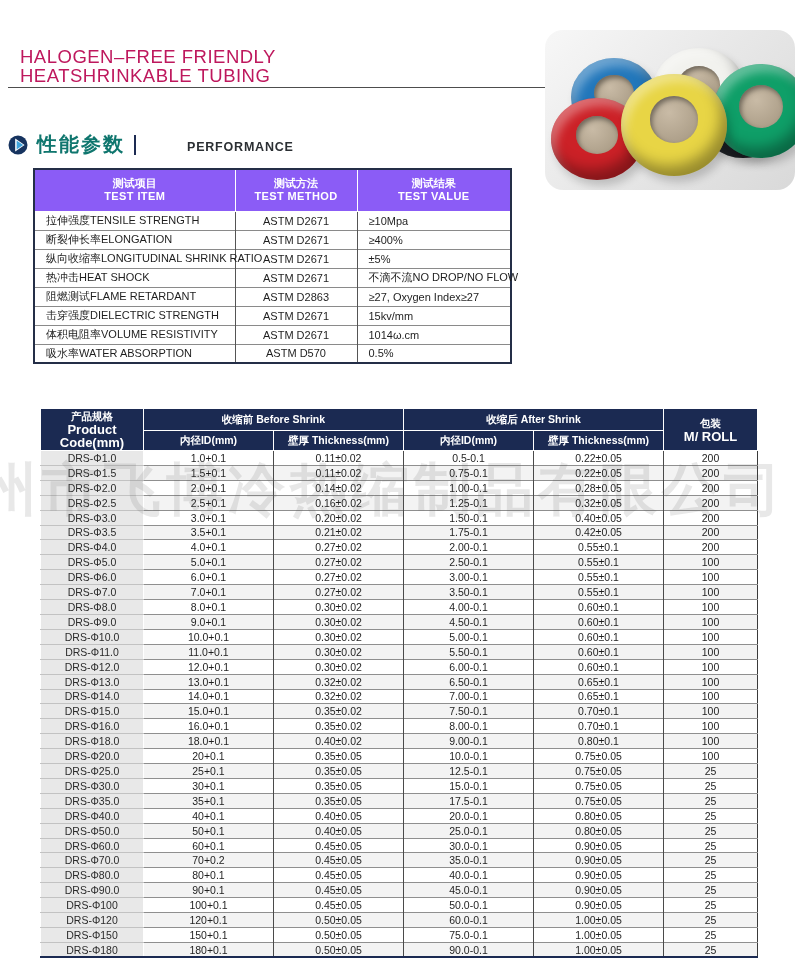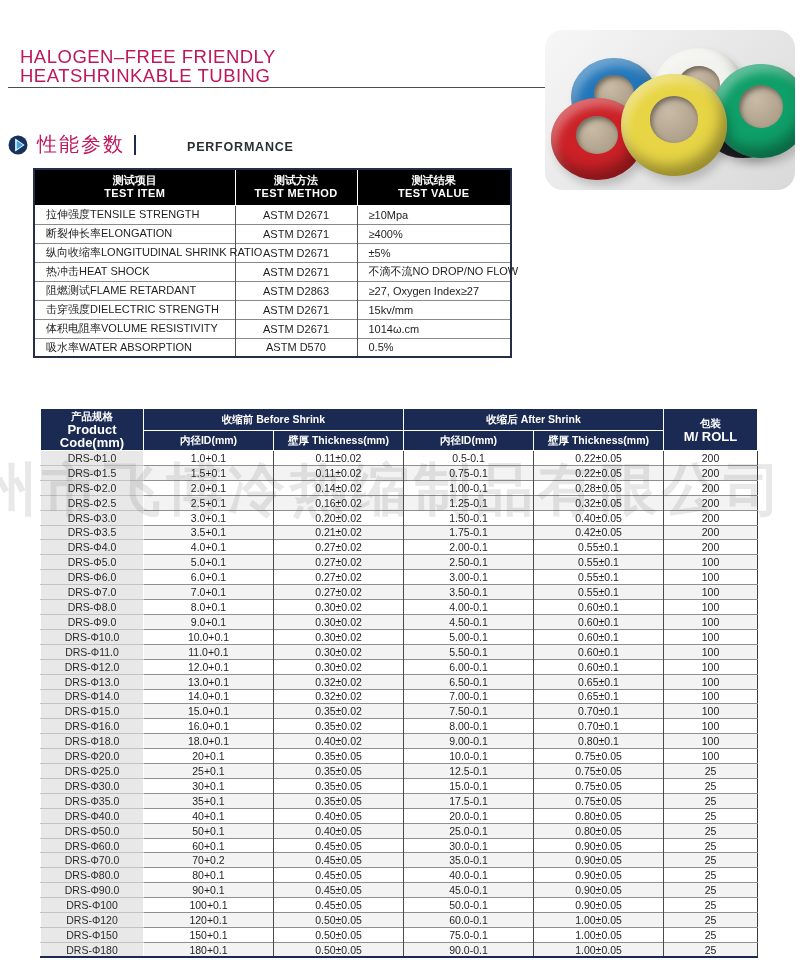--- a/index.html
+++ b/index.html
@@ -20,29 +20,29 @@
   .roll { position:absolute; border-radius:50%;
           box-shadow: inset -6px -10px 14px rgba(0,0,0,0.35), inset 5px 8px 10px rgba(255,255,255,0.35),
                       4px 6px 8px rgba(0,0,0,0.18); }
   .roll .hole { position:absolute; left:27%; top:22%; width:46%; height:46%; border-radius:50%;
                 background:radial-gradient(circle at 40% 35%, #c9bba6, #a3957f);
                 box-shadow: inset 2px 3px 5px rgba(0,0,0,0.4); }
 
   
   .sec { position:absolute; left:8px; display:flex; align-items:center; }
   .sec svg { width:20px; height:20px; margin-right:9px; }
-  .sec .zh { font-size:20px; font-weight:normal; color:#be185d; letter-spacing:2px; }
+  .sec .zh { font-size:20px; font-weight:bold; color:#0f766e; letter-spacing:2px; }
   .sec .bar { width:2px; height:20px; background:#1d2b52; margin:0 7px 0 9px; }
   .sec .en { font-size:12.5px; font-weight:bold; color:#2b2f33; letter-spacing:0.8px; padding-top:4px;padding-left:44px; }
 
   
   table { border-collapse:collapse; table-layout:fixed; }
   .perf { position:absolute; left:33px; top:168px; width:477px; border:2px solid #242e47; }
-  .perf th { background:#000000; color:#fff; font-size:11px; font-weight:bold;
-             height:36px; border:1px solid #fff; border-top:none; line-height:13px;text-align:center; }
+  .perf th { background:#8b5cf6; color:#fff; font-size:11px; font-weight:bold;
+             height:42px; border:1px solid #fff; border-top:none; line-height:13px;text-align:center; }
   .perf th:first-child { border-left:none; } .perf th:last-child { border-right:none; }
   .perf th .en { font-weight:bold; letter-spacing:0.4px; }
   .perf td { height:19px; font-size:11px; color:#1e1e1e; border-top:1px solid #8a8a8a;
              border-left:1px solid #555; background:#fff; padding:0 4px 0 11px; white-space:nowrap; }
   .perf td:first-child { border-left:none; }
   .perf td.c { text-align:center; padding:0; }
 
   
   .spec { position:absolute; left:40px; top:408px; width:717px; border:1px solid #3a3a3a;
           border-bottom:2px solid #1b2a52; }

